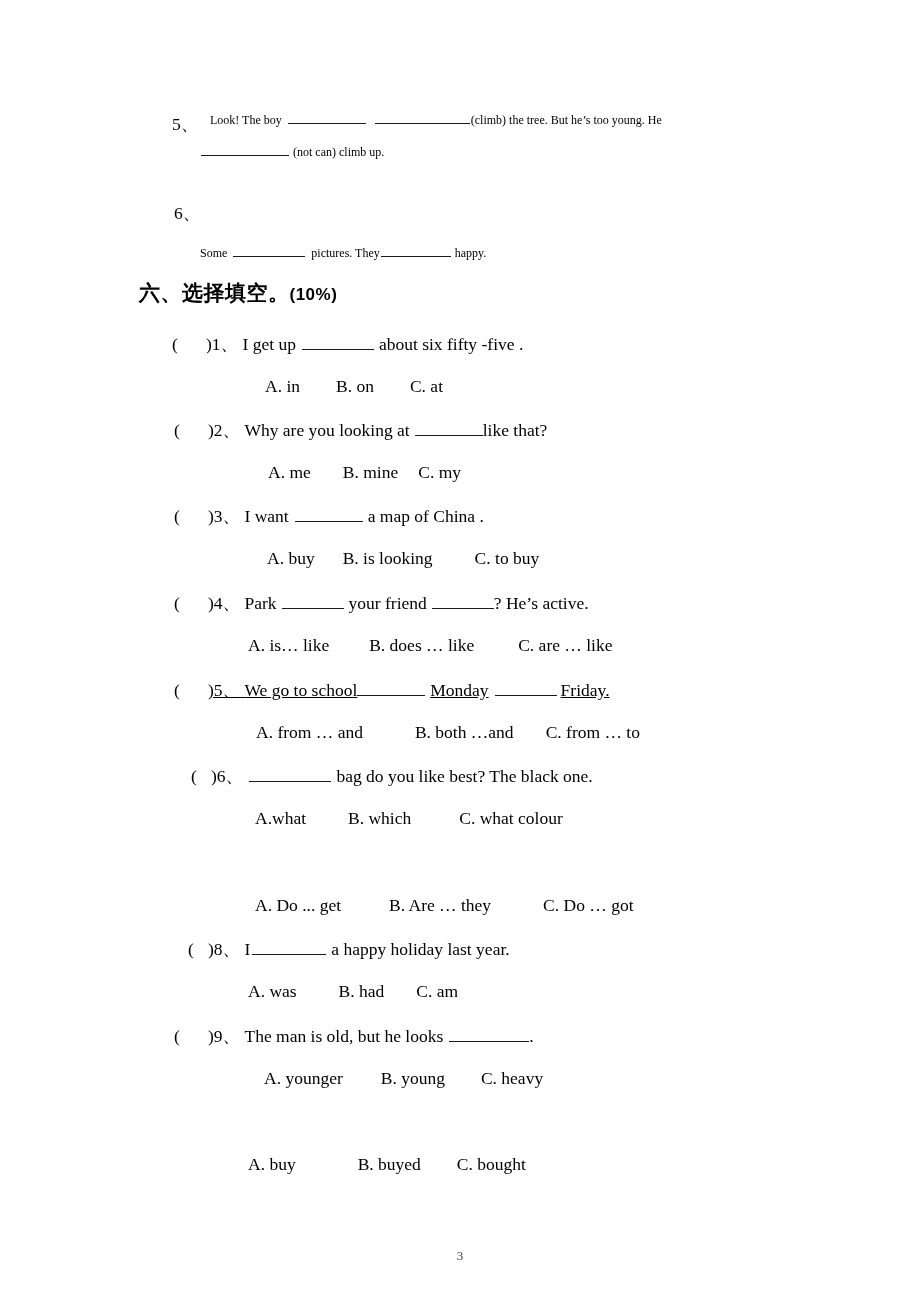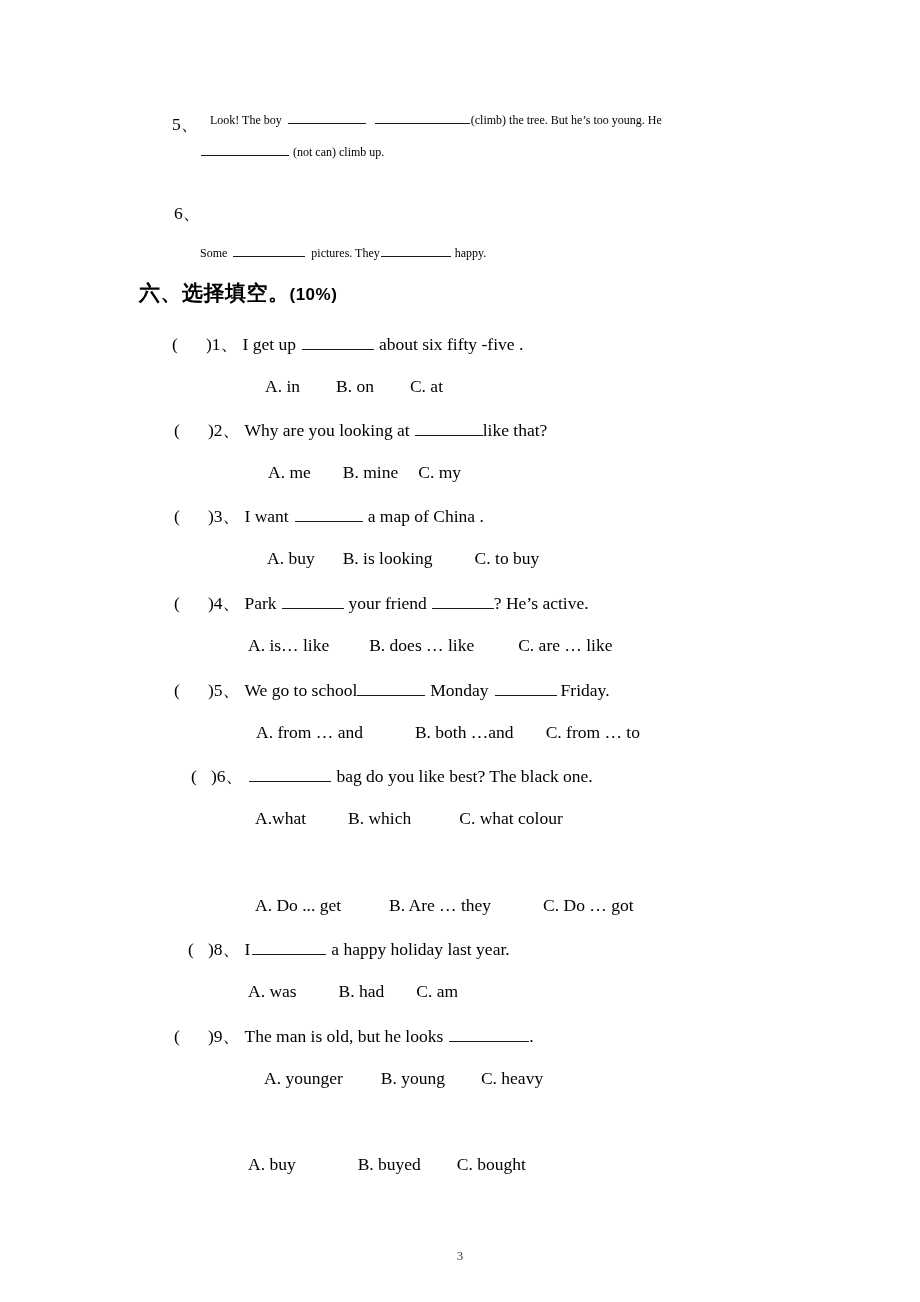--- a/index.html
+++ b/index.html
@@ -137,21 +137,21 @@
     <span class="opt">A. buy</span><span style="display:inline-block;width:28px"></span><span class="opt">B. is looking</span><span style="display:inline-block;width:42px"></span><span class="opt">C. to buy</span>
   </div>
 
   <div class="mc-q" style="left:174px; top:591px;">
     <span class="mc-paren">(</span><span>)</span><span>4、</span>&nbsp;<span>Park</span><span class="blank" style="width:62px; margin-left:5px; margin-right:5px;"></span><span>your friend</span><span class="blank" style="width:62px; margin-left:5px; margin-right:0px;"></span><span>? He’s active.</span>
   </div>
   <div class="mc-opts" style="left:248px; top:635px;">
     <span class="opt">A. is… like</span><span style="display:inline-block;width:40px"></span><span class="opt">B. does … like</span><span style="display:inline-block;width:44px"></span><span class="opt">C. are … like</span>
   </div>
 
-  <div class="mc-q" style="left:174px; top:678px;">
+  <div class="mc-q" style="left:174px; top:678px;text-decoration:underline;">
     <span class="mc-paren">(</span><span>)</span><span>5、</span>&nbsp;<span>We go to school</span><span class="blank" style="width:68px; margin-left:0px; margin-right:5px;"></span><span>Monday</span><span class="blank" style="width:62px; margin-left:6px; margin-right:4px;"></span><span>Friday.</span>
   </div>
   <div class="mc-opts" style="left:256px; top:722px;">
     <span class="opt">A. from … and</span><span style="display:inline-block;width:52px"></span><span class="opt">B. both …and</span><span style="display:inline-block;width:32px"></span><span class="opt">C. from … to</span>
   </div>
 
   <div class="mc-q" style="left:177px; top:764px;text-align:center;">
     <span class="mc-paren">(</span><span>)</span><span>6、</span>&nbsp;<span class="blank" style="width:82px; margin-left:2px; margin-right:5px;"></span><span>bag do you like best? The black one.</span>
   </div>
   <div class="mc-opts" style="left:255px; top:808px;">

